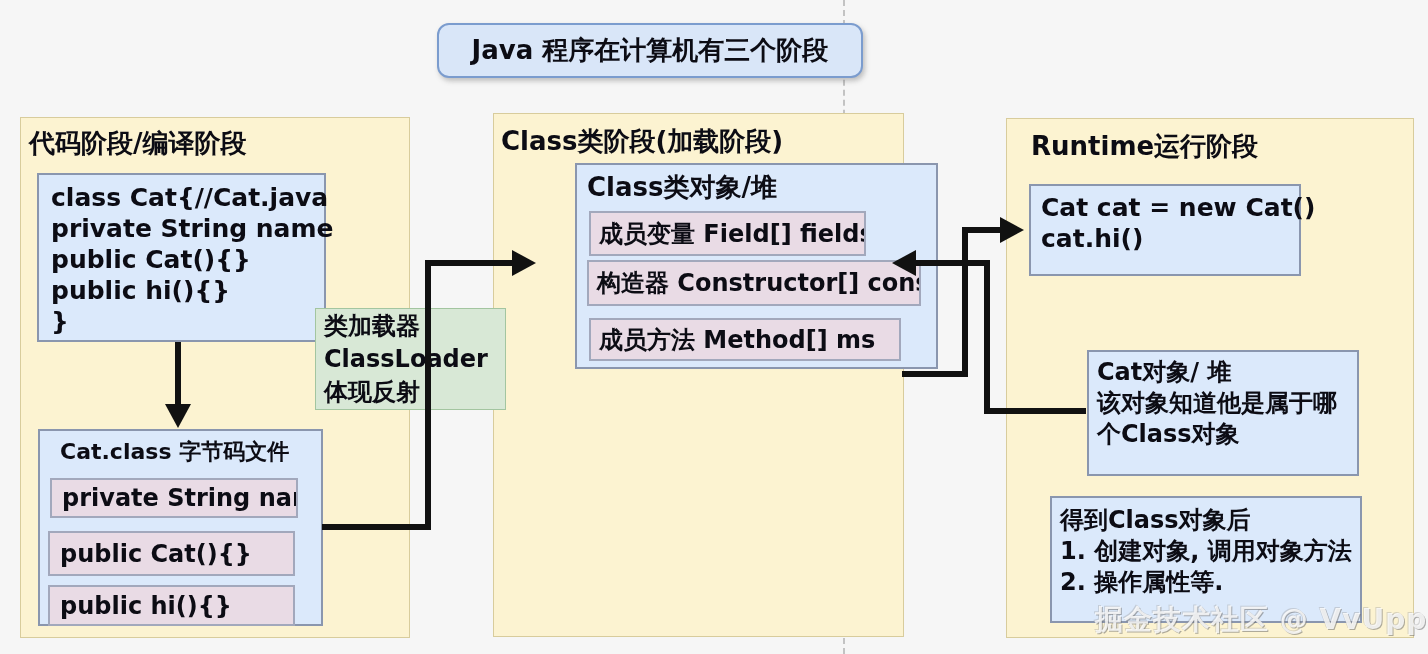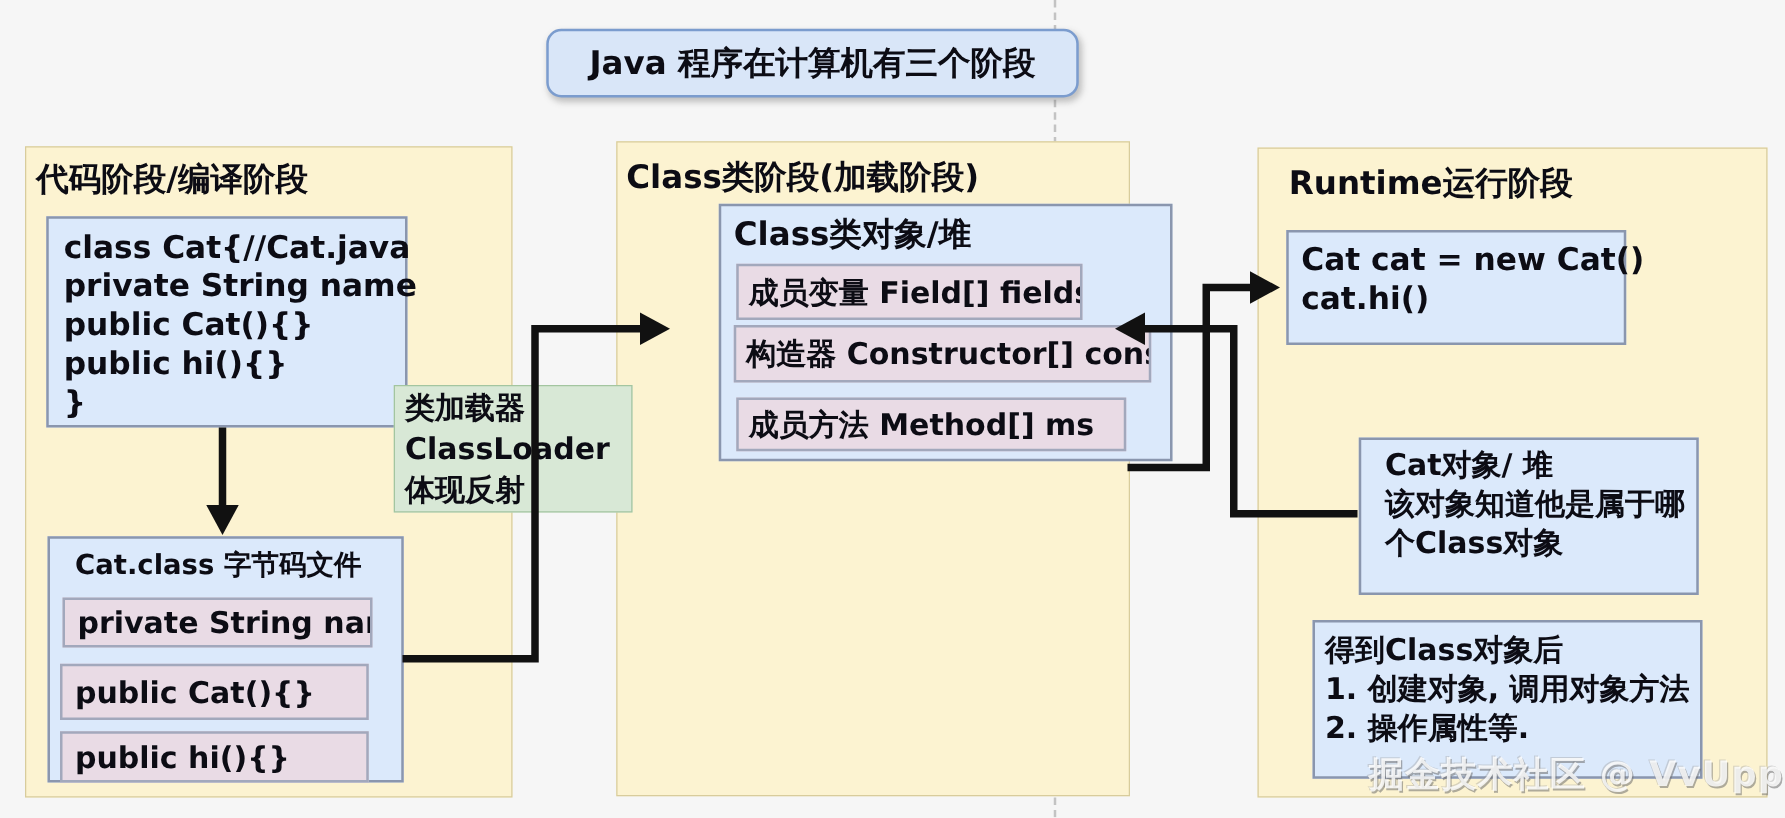--- a/index.html
+++ b/index.html
@@ -64,21 +64,21 @@
     position:absolute;left:315px;top:308px;width:191px;height:102px;
     background:var(--green);border:1px solid var(--green-border);
     padding:1px 0 0 8px;z-index:2;
   }
   .greenbox .ln{font-size:24px;line-height:33px;white-space:nowrap;}
   .classobj{left:37px;top:49px;width:363px;height:206px;margin-left:44px;}
   .classobj .hdr{padding:5px 0 0 10px;font-size:26px;white-space:nowrap;}
   .invokebox{left:22px;top:65px;width:272px;height:92px;padding:6px 0 0 10px;}
   .invokebox .ln{font-size:25px;line-height:31px;white-space:nowrap;}
   .catobjbox{left:80px;top:231px;width:272px;height:126px;padding:5px 0 0 8px;}
-  .catobjbox .ln{font-size:24px;line-height:31px;white-space:nowrap;margin-left:11px;}
+  .catobjbox .ln{font-size:24px;line-height:31px;white-space:nowrap;}
   .notebox{left:43px;top:377px;width:312px;height:127px;padding:7px 0 0 8px;}
   .notebox .ln{font-size:24px;line-height:31px;white-space:nowrap;}
   .arrows{position:absolute;left:0;top:0;width:1428px;height:654px;z-index:3;pointer-events:none;}
   .watermark{
     position:absolute;left:1095px;top:601px;z-index:4;
     font-size:28px;white-space:nowrap;letter-spacing:1px;
     color:rgba(255,255,255,0.82);
     text-shadow:1px 1px 0 rgba(110,110,110,0.55),-1px -1px 0 rgba(150,150,150,0.35);
   }
 </style>

